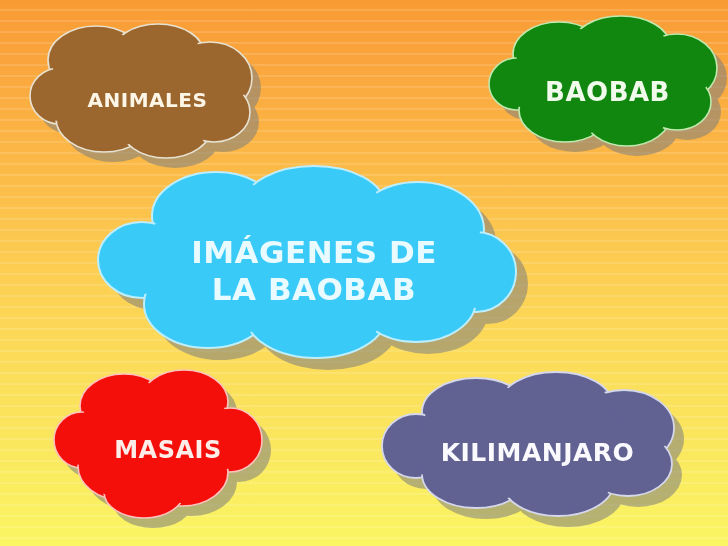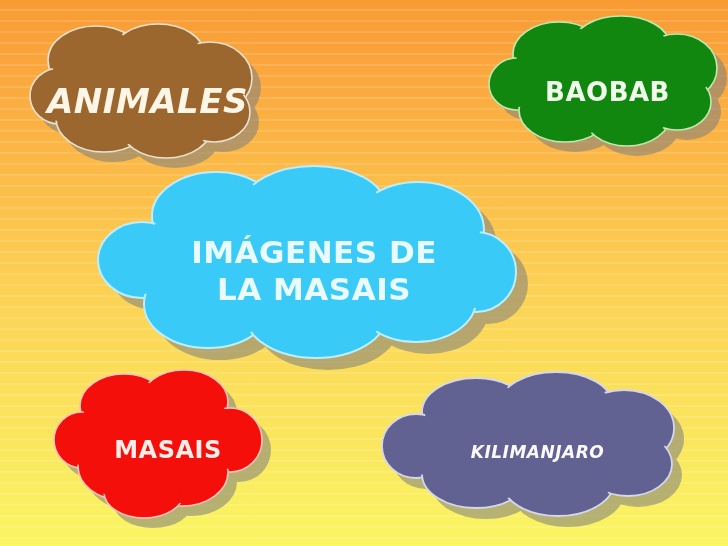--- a/index.html
+++ b/index.html
@@ -68,25 +68,25 @@
     user-select: none;
   }
 
   
   #cloud-animales      { left:  30px; top:  26px; width: 235px; height: 150px; }
   #cloud-baobab        { left: 485px; top:  18px; width: 245px; height: 148px; }
   #cloud-imagenes      { left:  98px; top: 168px; width: 432px; height: 205px; }
   #cloud-masais        { left:  52px; top: 366px; width: 232px; height: 168px; }
   #cloud-kilimanjaro   { left: 380px; top: 370px; width: 315px; height: 165px; }
 
-  #cloud-animales    .cloud-label { font-size: 34px; padding-right: 22px; padding-bottom: 6px; font-style: italic; }
+  #cloud-animales    .cloud-label { font-size: 20px; padding-right: 22px; padding-bottom: 6px; }
   #cloud-baobab      .cloud-label { font-size: 26px; padding-right: 26px; padding-bottom: 14px; }
   #cloud-imagenes    .cloud-label { font-size: 31px; padding-right: 26px; padding-bottom: 10px; }
   #cloud-masais      .cloud-label { font-size: 24px; padding-right: 30px; padding-bottom: 16px; }
-  #cloud-kilimanjaro .cloud-label { font-size: 17px; padding-right: 24px; padding-bottom: 12px; font-style: italic; }
+  #cloud-kilimanjaro .cloud-label { font-size: 25px; padding-right: 24px; padding-bottom: 12px; }
 </style>
 </head>
 <body>
 
 <div id="slide">
 
   <div class="cloud" id="cloud-animales">
     <svg viewBox="0 0 235 150" preserveAspectRatio="none">
       <g transform="translate(9,10)">
         <g fill="#7E7E7E" opacity="0.55">
@@ -197,21 +197,21 @@
           <ellipse cx="44" cy="92" rx="40" ry="34"></ellipse>
           <ellipse cx="378" cy="104" rx="36" ry="36"></ellipse>
           <ellipse cx="110" cy="136" rx="60" ry="40"></ellipse>
           <ellipse cx="218" cy="148" rx="66" ry="38"></ellipse>
           <ellipse cx="318" cy="132" rx="56" ry="38"></ellipse>
           <rect x="48" y="40" width="300" height="114" rx="42"></rect>
         </g>
       </g>
     </svg>
     <div class="cloud-label" style="color: rgb(233, 251, 255);">IMÁGENES DE
-LA MASAIS</div>
+LA BAOBAB</div>
   </div>
 
   <div class="cloud" id="cloud-masais">
     <svg viewBox="0 0 232 168" preserveAspectRatio="none">
       <g transform="translate(9,10)">
         <g fill="#7E7E7E" opacity="0.55">
           <ellipse cx="72" cy="40" rx="44" ry="32"></ellipse>
           <ellipse cx="132" cy="36" rx="44" ry="32"></ellipse>
           <ellipse cx="30" cy="74" rx="28" ry="28"></ellipse>
           <ellipse cx="178" cy="74" rx="32" ry="32"></ellipse>

